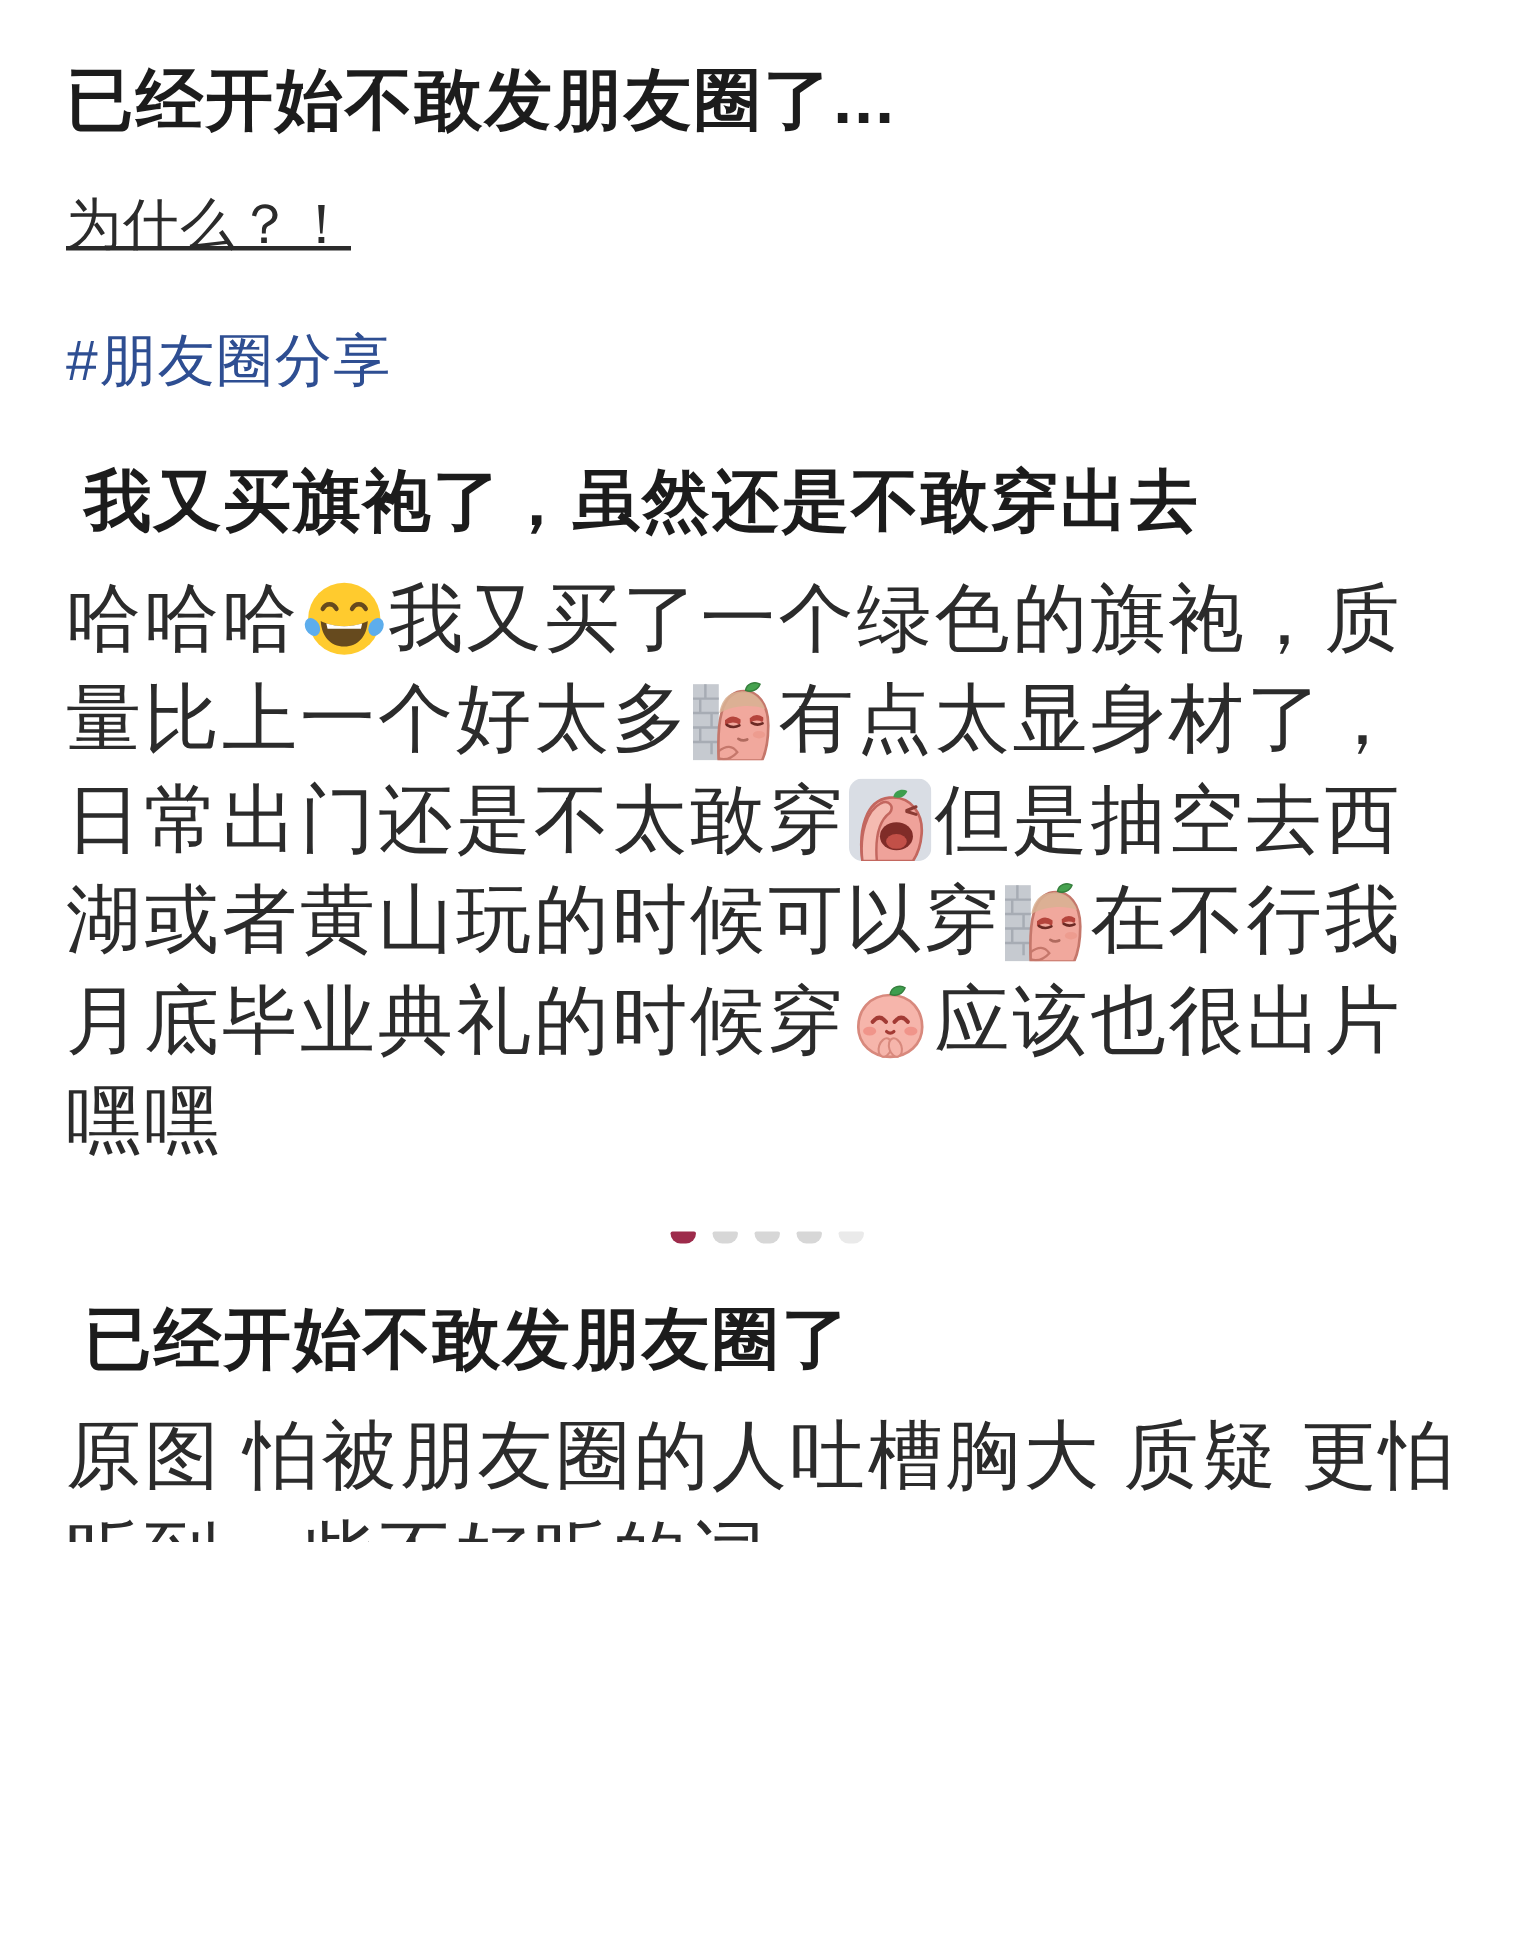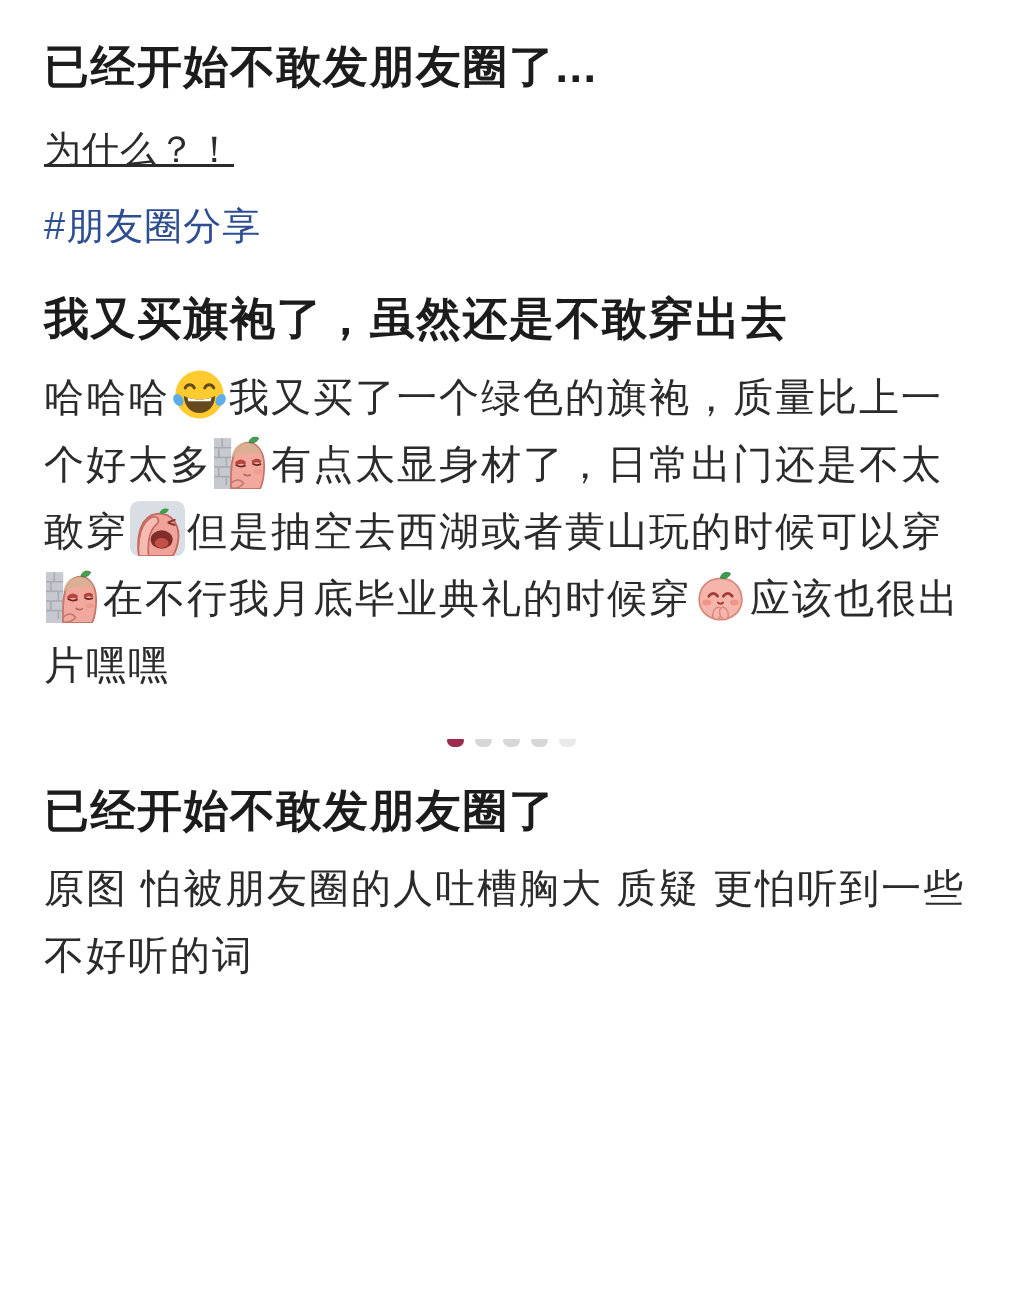--- a/index.html
+++ b/index.html
@@ -25,44 +25,45 @@
   .post-subtitle {
     margin: 0 0 28px 0;
     font-size: 37px;
     line-height: 1.3;
     letter-spacing: 1px;
     color: var(--text, #2b2b2b);
     text-decoration: underline;
   }
   .hashtag {
     display: inline-block;
-    margin: 0 0 40px 0;
+    margin: 15px 0 40px 0;
     font-size: 38px;
     line-height: 1.3;
     letter-spacing: 1px;
     color: var(--link, #2e4e92);
     text-decoration: none;
     cursor: pointer;
   }
   .section { margin: 0 0 40px 0; }
   .section-heading {
-    margin: 0 0 16px 0;
+    margin: 0 0 16px 12px;
     font-size: 45px;
     font-weight: 700;
     line-height: 1.25;
     letter-spacing: 1.5px;
     color: var(--heading, #1c1c1c);
   }
   .body-text {
     margin: 0;
-    font-size: 40px;
+    font-size: 50px;
     line-height: 67px;
     letter-spacing: 2px;
     color: var(--text, #2b2b2b);
     word-break: break-all;
+    font-family: Liberation Serif, serif;
   }
   .emoji {
     display: inline-block;
     width: 55px;
     height: 55px;
     vertical-align: -11px;
     margin: 0 2px;
   }
   .emoji svg { width: 100%; height: 100%; display: block; }
   .dots {

